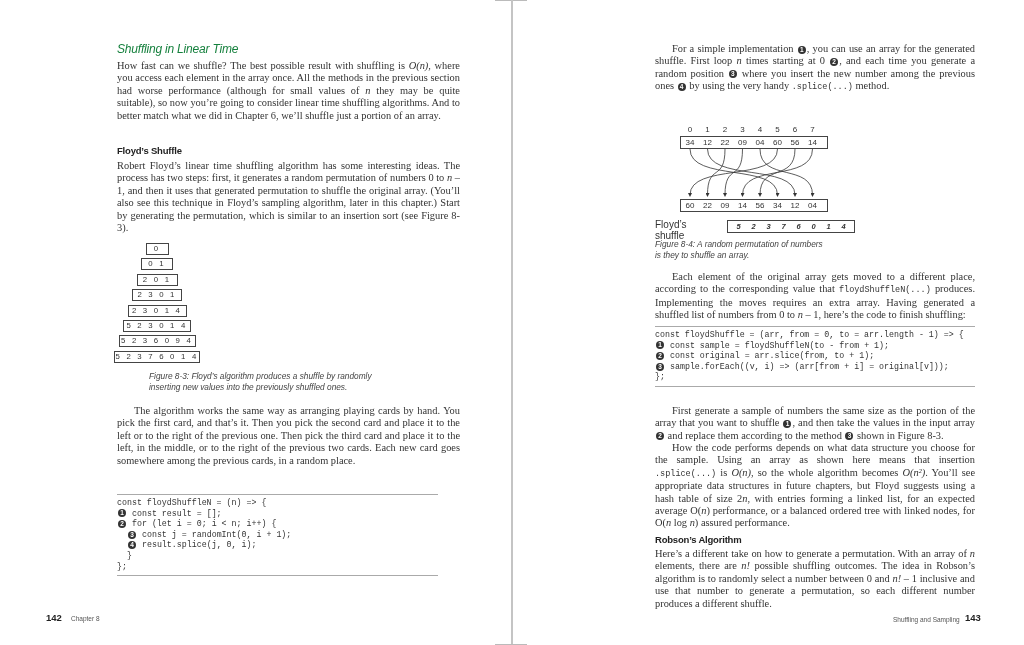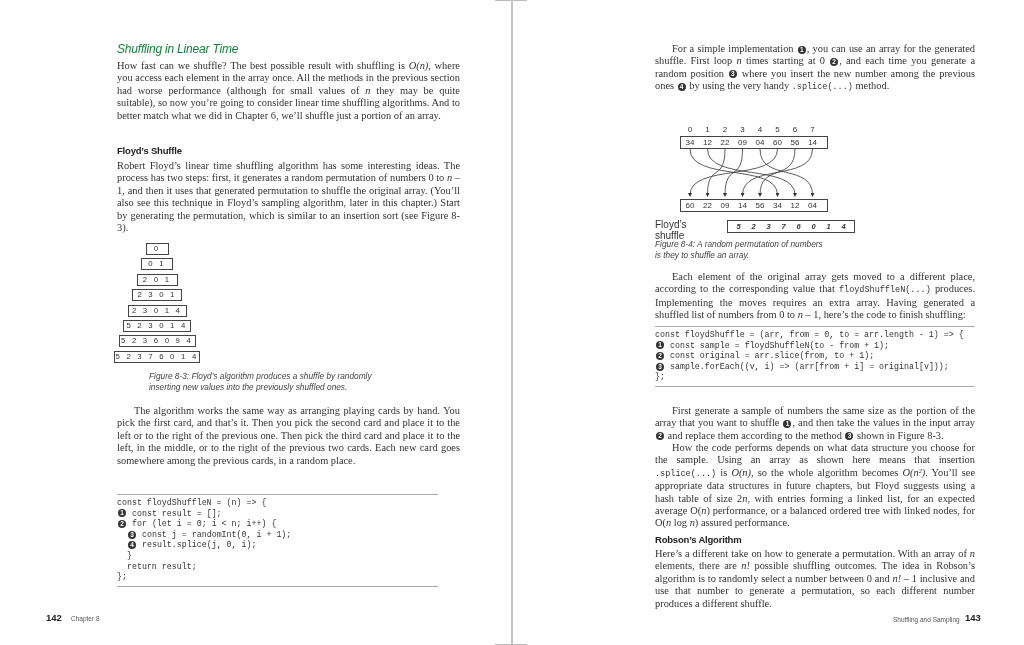--- a/index.html
+++ b/index.html
@@ -74,21 +74,20 @@
 
   <div class="para indent" style="left:0;top:405px;width:343px;">The algorithm works the same way as arranging playing cards by hand. You pick the first card, and that’s it. Then you pick the second card and place it to the left or to the right of the previous one. Then pick the third card and place it to the left, in the middle, or to the right of the previous two cards. Each new card goes somewhere among the previous cards, in a random place.</div>
 
   <div class="codeblock" id="code-left" style="left:0;top:494px;width:321px;">
       <div class="codeline">const floydShuffleN = (n) =&gt; {</div>
       <div class="codeline"><span class="callout">1</span> const result = [];</div>
       <div class="codeline"><span class="callout">2</span> for (let i = 0; i &lt; n; i++) {</div>
       <div class="codeline">  <span class="callout">3</span> const j = randomInt(0, i + 1);</div>
       <div class="codeline">  <span class="callout">4</span> result.splice(j, 0, i);</div>
       <div class="codeline">  }</div>
-      <div class="codeline">  return result;</div>
       <div class="codeline">};</div>
     </div>
 
   <div class="folio-num" style="left:-71px;top:612px;">142</div>
   <div class="folio-text" style="left:-46px;top:615px;">Chapter 8</div>
 </div>
 
 <div class="page page-right">
   <div class="para indent" style="left:0;top:43px;width:320px;"><span>For a simple implementation </span><span class="callout">1</span><span>, you can use an array for the generated shuffle. First loop </span><i>n</i><span> times starting at 0 </span><span class="callout">2</span><span>, and each time you generate a random position </span><span class="callout">3</span><span> where you insert the new number among the previous ones </span><span class="callout">4</span><span> by using the very handy </span><span class="mono-inline">.splice(...)</span><span> method.</span></div>
 

